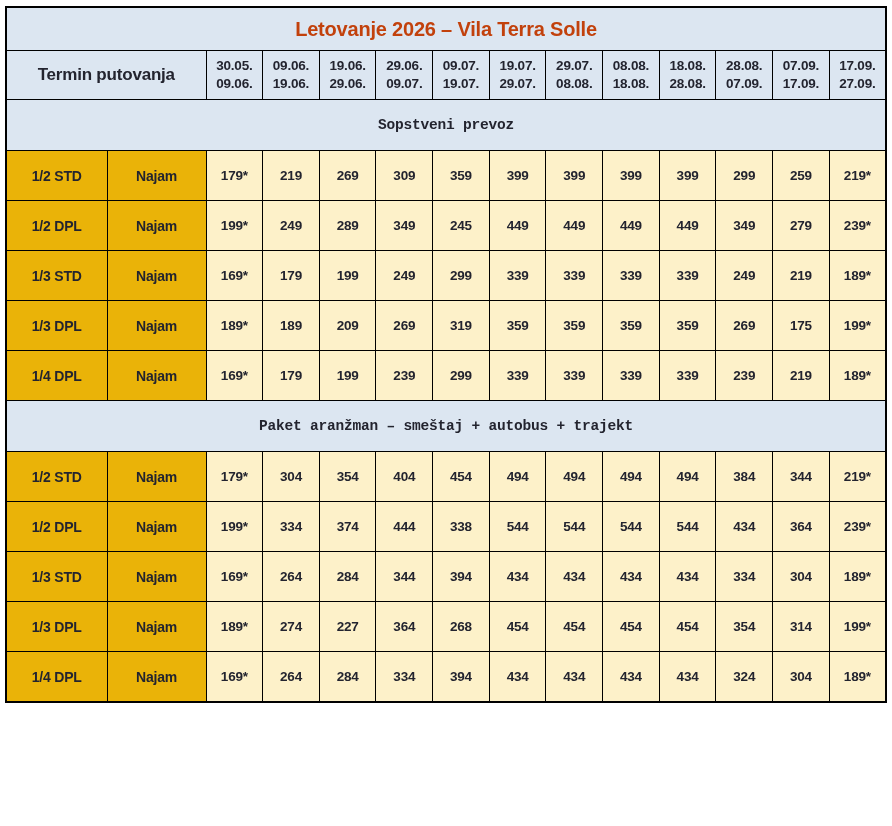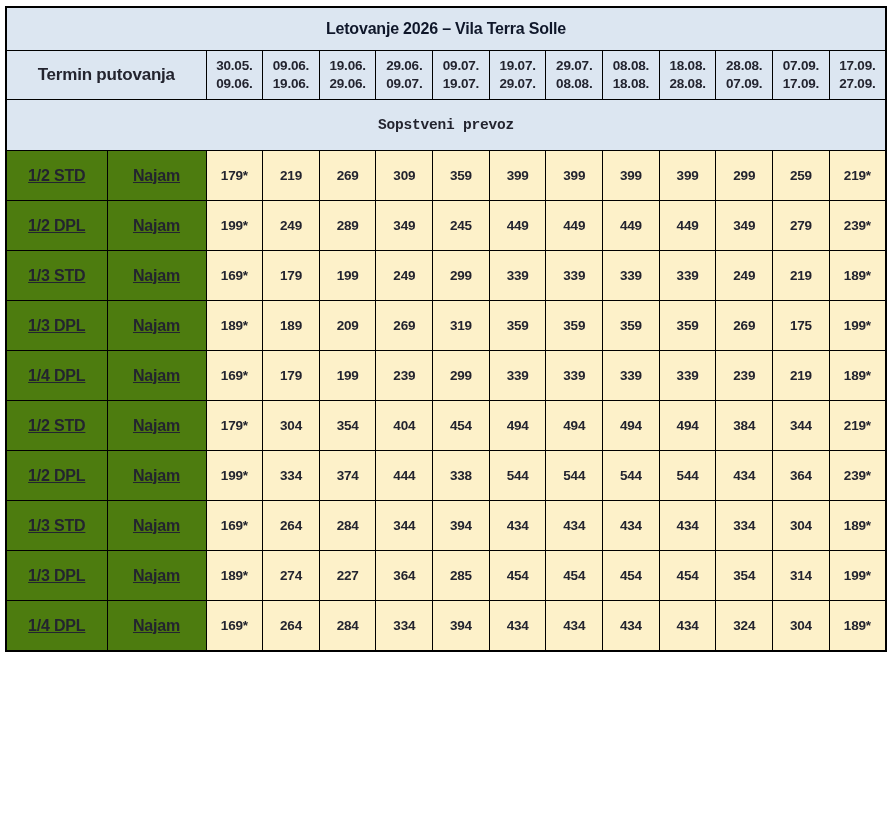--- a/index.html
+++ b/index.html
@@ -27,22 +27,22 @@
     text-align: center;
     vertical-align: middle;
     padding: 0 2px;
     letter-spacing: -0.2px;
   }
   table.price-table {
     border: 2px solid #000000;
   }
   td.title-cell {
     height: 42px;
-    color: #0f172a;
-    font-size: 16px;
+    color: #c2410c;
+    font-size: 20px;
     margin-top: 28px;
   }
   td.notes-cell {
     height: 56px;
     font-size: 14px;
     line-height: 1.55;
   }
   td.termin-cell {
     height: 48px;
     font-size: 17px;
@@ -62,24 +62,23 @@
     font-size: 13.5px;
   }
   td.section-header {
     height: 50px;
     font-size: 14.5px;
     border-top-width: 2px;
     border-bottom-width: 2px;
     font-family: Liberation Mono, monospace;
   }
   td.lbl-cell {
-    background: #4d7c0f;
-    font-size: 16px;
+    background: #eab308;
+    font-size: 14px;
     height: 49px;
-    text-decoration: underline;
   }
   td.price-cell {
     background: #fdf1c9;
     font-size: 13.5px;
   }
 </style>
 </head>
 <body>
 
 <div class="wrap">
@@ -197,20 +196,23 @@
           <td class="price-cell">299</td>
           <td class="price-cell">339</td>
           <td class="price-cell">339</td>
           <td class="price-cell">339</td>
           <td class="price-cell">339</td>
           <td class="price-cell">239</td>
           <td class="price-cell">219</td>
           <td class="price-cell">189*</td>
         </tr>
         <tr>
+          <td class="section-header" colspan="14">Paket aranžman – smeštaj + autobus + trajekt</td>
+        </tr>
+        <tr>
           <td class="lbl-cell">1/2 STD</td>
           <td class="lbl-cell">Najam</td>
           <td class="price-cell">179*</td>
           <td class="price-cell">304</td>
           <td class="price-cell">354</td>
           <td class="price-cell">404</td>
           <td class="price-cell">454</td>
           <td class="price-cell">494</td>
           <td class="price-cell">494</td>
           <td class="price-cell">494</td>
@@ -251,21 +253,21 @@
           <td class="price-cell">304</td>
           <td class="price-cell">189*</td>
         </tr>
         <tr>
           <td class="lbl-cell">1/3 DPL</td>
           <td class="lbl-cell">Najam</td>
           <td class="price-cell">189*</td>
           <td class="price-cell">274</td>
           <td class="price-cell">227</td>
           <td class="price-cell">364</td>
-          <td class="price-cell">285</td>
+          <td class="price-cell">268</td>
           <td class="price-cell">454</td>
           <td class="price-cell">454</td>
           <td class="price-cell">454</td>
           <td class="price-cell">454</td>
           <td class="price-cell">354</td>
           <td class="price-cell">314</td>
           <td class="price-cell">199*</td>
         </tr>
         <tr>
           <td class="lbl-cell">1/4 DPL</td>

